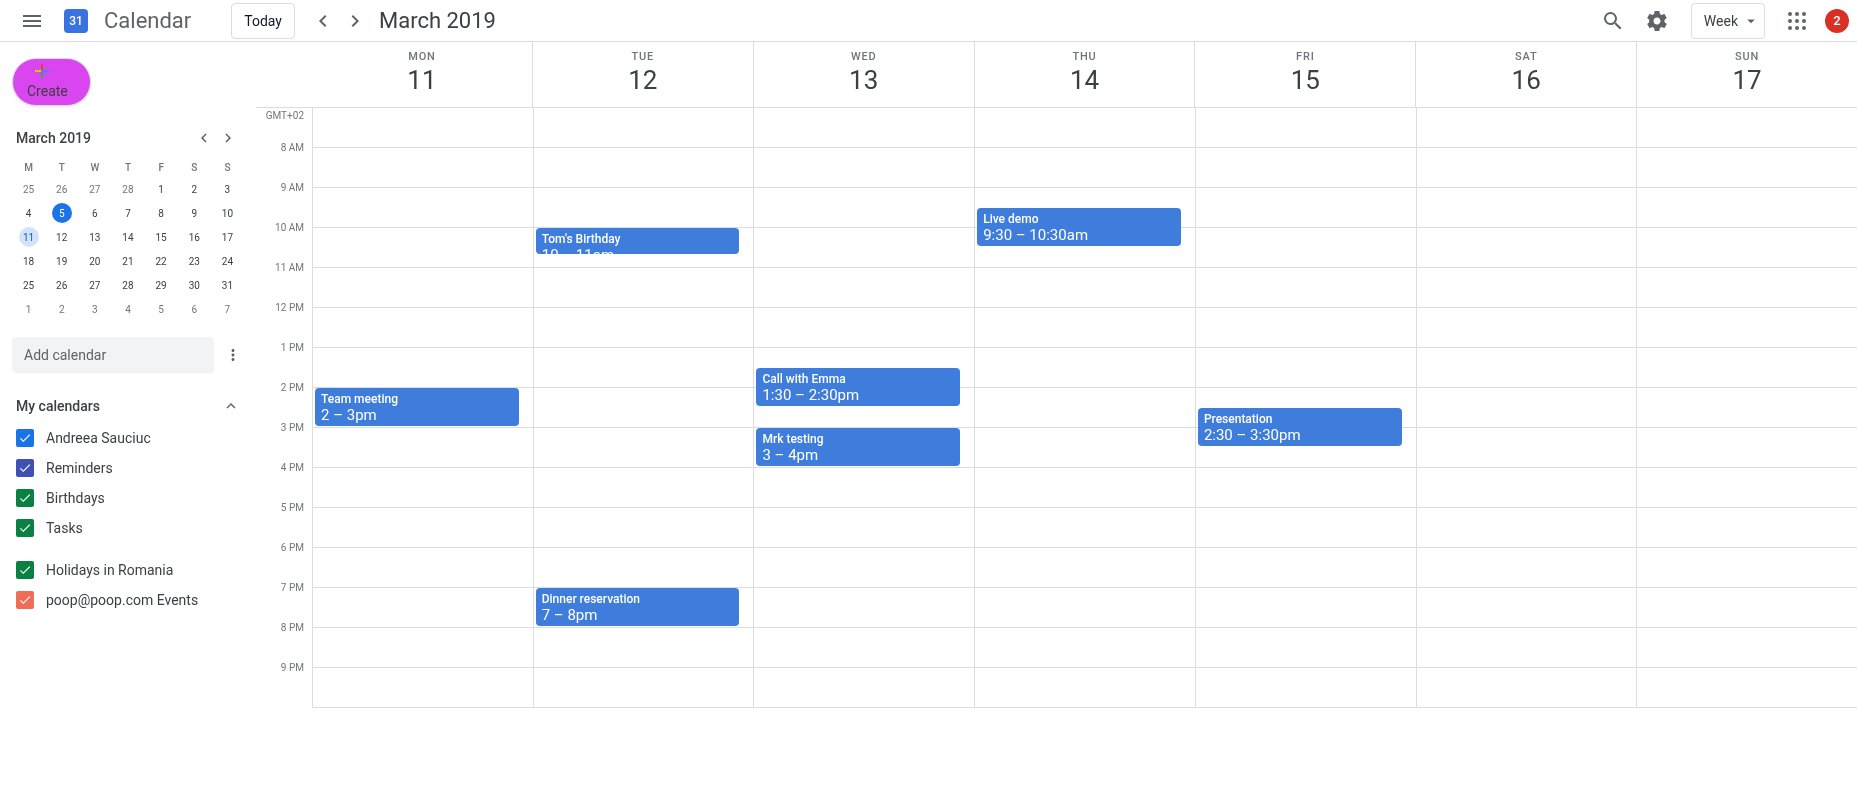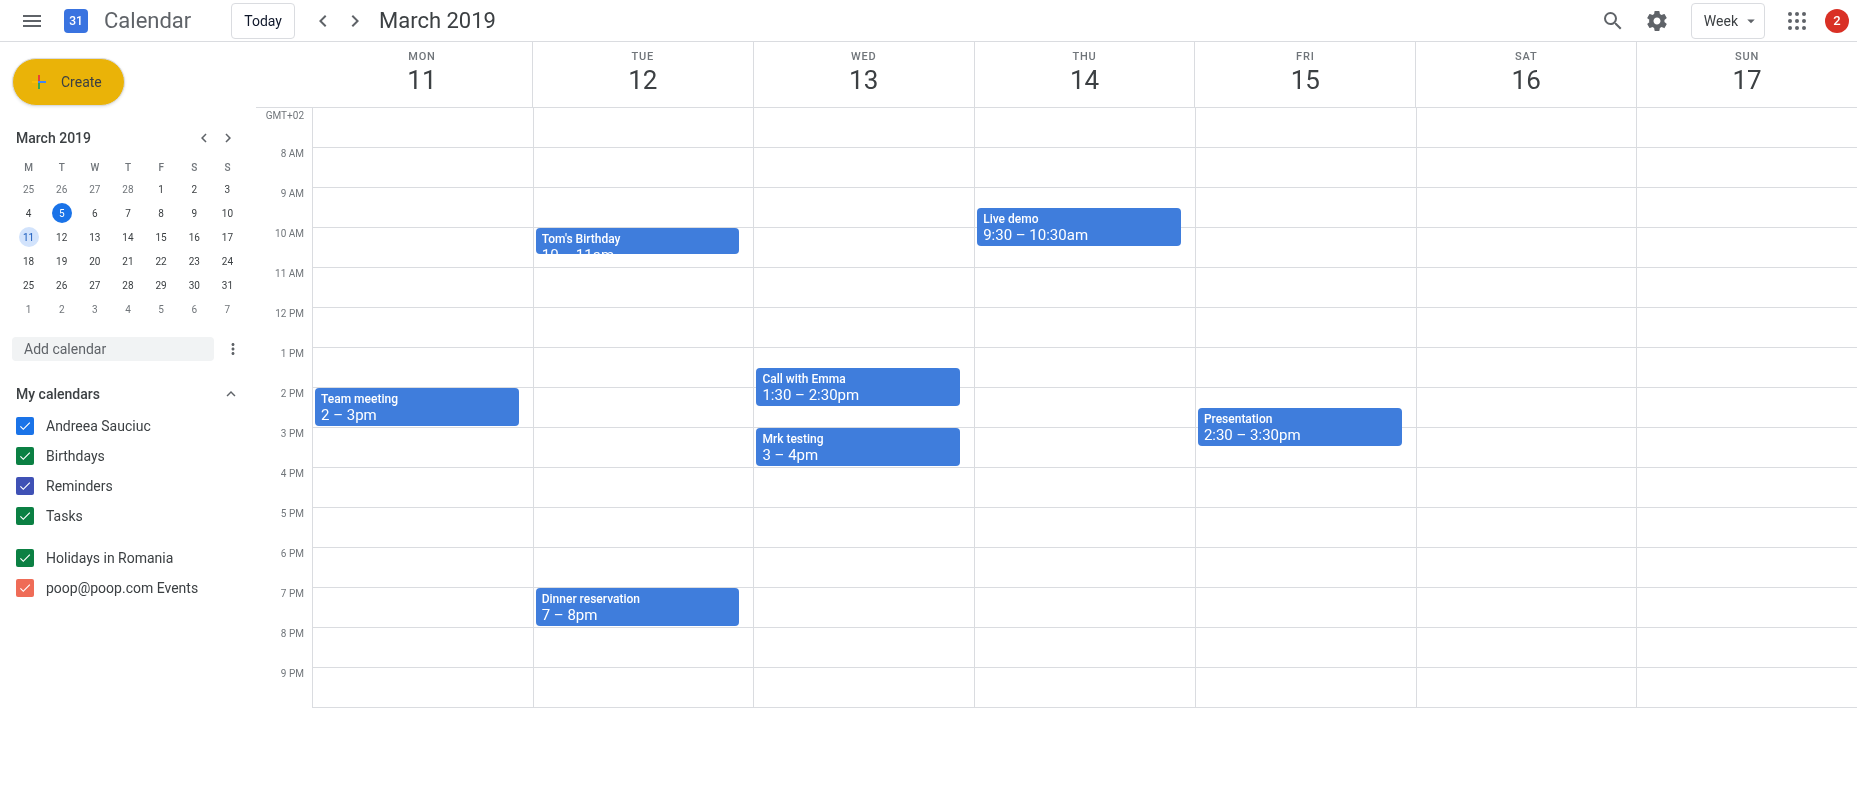--- a/index.html
+++ b/index.html
@@ -24,40 +24,40 @@
 .apps-icon { width: 40px; height: 40px; display: flex; align-items: center; justify-content: center; cursor: pointer; }
 .apps-grid { display: grid; grid-template-columns: repeat(3, 4px); grid-template-rows: repeat(3, 4px); gap: 3px; }
 .apps-grid span { background: #5f6368; border-radius: 50%; }
 .notif-badge { width: 24px; height: 24px; background: #d93025; border-radius: 50%; color: #fff; display: flex; align-items: center; justify-content: center; font-size: 13px; margin-left: 8px; cursor: pointer; font-weight: 500;}
 
 
 .body-wrap { display: flex; height: calc(100vh - 42px); }
 
 
 .sidebar { width: 256px; padding: 16px 12px 0 12px; flex-shrink: 0; }
-.create-btn { height: 48px; padding: 0 22px 0 14px; border: 1px solid #dadce0; border-radius: 24px; background: #eab308; display: flex; align-items: center; cursor: pointer; box-shadow: 0 1px 3px rgba(0,0,0,0.1); margin-bottom: 20px; font-size: 14px; color: #3c4043; }
+.create-btn { height: 48px; padding: 0 22px 0 14px; border: 1px solid #dadce0; border-radius: 24px; background: #d946ef; display: flex; align-items: center; cursor: pointer; box-shadow: 0 1px 3px rgba(0,0,0,0.1); margin-bottom: 20px; font-size: 14px; color: #3c4043; flex-direction: column; }
 .plus-icon { width: 24px; height: 24px; margin-right: 10px; position: relative; }
 .plus-icon::before, .plus-icon::after { content: ''; position: absolute; }
 .plus-icon svg { width: 24px; height: 24px; }
 
 .mini-cal-header { display: flex; align-items: center; margin-bottom: 8px; padding: 0 4px; }
 .mini-cal-title { font-size: 14px; color: #3c4043; flex: 1; font-weight: 500; }
 .mini-nav { width: 24px; height: 24px; display: flex; align-items: center; justify-content: center; cursor: pointer; border-radius: 50%; }
 .mini-nav svg { width: 18px; height: 18px; fill: #5f6368; }
 
 .mini-cal { display: grid; grid-template-columns: repeat(7, 1fr); gap: 0; font-size: 10px; margin-bottom: 16px; }
 .mini-cal-dow { text-align: center; color: #70757a; padding: 4px 0; font-weight: 500; }
 .mini-cal-day { text-align: center; padding: 0; cursor: pointer; height: 24px; display: flex; align-items: center; justify-content: center; }
 .mini-cal-day span { width: 20px; height: 20px; display: flex; align-items: center; justify-content: center; border-radius: 50%; }
 .mini-cal-day.other-month { color: #70757a; }
 .mini-cal-day.today span { background: #1a73e8; color: #fff; }
 .mini-cal-day.selected span { background: #d2e3fc; color: #185abc; }
 
 .add-cal-row { display: flex; align-items: center; margin-bottom: 16px; gap: 8px; }
-.add-cal-input { flex: 1; height: 24px; padding: 0 12px; background: #f1f3f4; border: none; border-radius: 4px; font-size: 14px; color: #3c4043; }
+.add-cal-input { flex: 1; height: 36px; padding: 0 12px; background: #f1f3f4; border: none; border-radius: 4px; font-size: 14px; color: #3c4043; }
 .add-cal-input::placeholder { color: #5f6368; }
 .overflow-btn { width: 24px; height: 24px; display: flex; align-items: center; justify-content: center; cursor: pointer; }
 .overflow-btn svg { fill: #5f6368; }
 
 .cal-section { margin-bottom: 12px; }
 .cal-section-header { display: flex; align-items: center; padding: 8px 4px; cursor: pointer; justify-content: flex-end; }
 .cal-section-title { flex: 1; font-size: 14px; color: #3c4043; font-weight: 500; }
 .cal-section-header svg { width: 18px; height: 18px; fill: #5f6368; }
 .cal-item { display: flex; align-items: center; padding: 6px 4px; cursor: pointer; }
 .cal-checkbox { width: 18px; height: 18px; border-radius: 2px; margin-right: 12px; display: flex; align-items: center; justify-content: center; flex-shrink: 0; }
@@ -68,21 +68,21 @@
 .main { flex: 1; display: flex; flex-direction: column; overflow: hidden; }
 .grid-header { display: flex; padding-left: 56px; border-bottom: 1px solid #dadce0; }
 .day-header { flex: 1; text-align: center; padding: 8px 0 12px 0; border-left: 1px solid #dadce0; }
 .day-header:first-child { border-left: none; }
 .day-dow { font-size: 11px; color: #70757a; font-weight: 500; letter-spacing: 0.8px; text-transform: uppercase; }
 .day-num { font-size: 26px; color: #3c4043; margin-top: 2px; font-weight: 400; }
 
 .grid-body-wrap { flex: 1; overflow-y: auto; position: relative; }
 .tz-label { position: absolute; top: 2px; left: 0; width: 56px; font-size: 10px; color: #70757a; text-align: right; padding-right: 8px; }
 .grid-body { display: flex; padding-left: 56px; position: relative; }
-.time-col { position: absolute; left: 0; top: 6px; width: 56px; }
+.time-col { position: absolute; left: 0; top: 0; width: 56px; }
 .time-slot { height: 40px; font-size: 10px; color: #70757a; text-align: right; padding-right: 8px; position: relative; top: -6px; }
 .day-col { flex: 1; border-left: 1px solid #dadce0; position: relative; }
 .hour-row { height: 40px; border-bottom: 1px solid #dadce0; }
 
 .event { position: absolute; left: 2px; right: 14px; background: #3f7ddc; border-radius: 4px; padding: 4px 6px; color: #fff; font-size: 12px; cursor: pointer; overflow: hidden; }
 .event-title { font-weight: 500; white-space: nowrap; }
 .event-time { font-size: 15px; }
 </style>
 </head>
 <body>
@@ -326,34 +326,34 @@
       <div id="my-cals-list">
           <div class="cal-item">
             <div class="cal-checkbox" style="background: rgb(26, 115, 232);">
               <svg viewBox="0 0 24 24">
                 <path d="M9 16.17L4.83 12l-1.42 1.41L9 19 21 7l-1.41-1.41z"></path>
               </svg>
             </div>
             <div class="cal-item-label">Andreea Sauciuc</div>
           </div>
           <div class="cal-item">
+            <div class="cal-checkbox" style="background: rgb(63, 81, 181);">
+              <svg viewBox="0 0 24 24">
+                <path d="M9 16.17L4.83 12l-1.42 1.41L9 19 21 7l-1.41-1.41z"></path>
+              </svg>
+            </div>
+            <div class="cal-item-label">Reminders</div>
+          </div>
+          <div class="cal-item">
             <div class="cal-checkbox" style="background: rgb(11, 128, 67);">
               <svg viewBox="0 0 24 24">
                 <path d="M9 16.17L4.83 12l-1.42 1.41L9 19 21 7l-1.41-1.41z"></path>
               </svg>
             </div>
             <div class="cal-item-label">Birthdays</div>
-          </div>
-          <div class="cal-item">
-            <div class="cal-checkbox" style="background: rgb(63, 81, 181);">
-              <svg viewBox="0 0 24 24">
-                <path d="M9 16.17L4.83 12l-1.42 1.41L9 19 21 7l-1.41-1.41z"></path>
-              </svg>
-            </div>
-            <div class="cal-item-label">Reminders</div>
           </div>
           <div class="cal-item">
             <div class="cal-checkbox" style="background: rgb(11, 128, 67);">
               <svg viewBox="0 0 24 24">
                 <path d="M9 16.17L4.83 12l-1.42 1.41L9 19 21 7l-1.41-1.41z"></path>
               </svg>
             </div>
             <div class="cal-item-label">Tasks</div>
           </div>
         </div>

